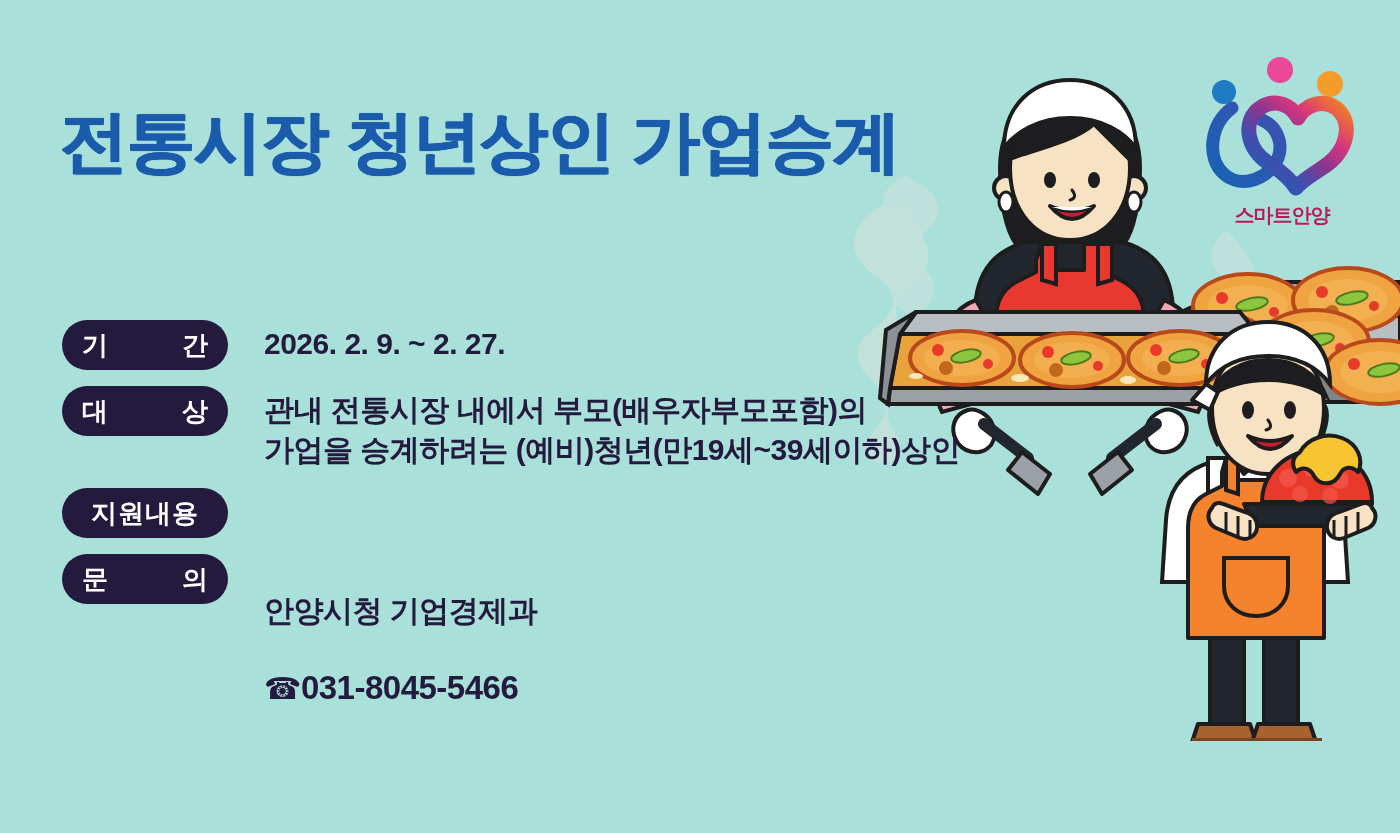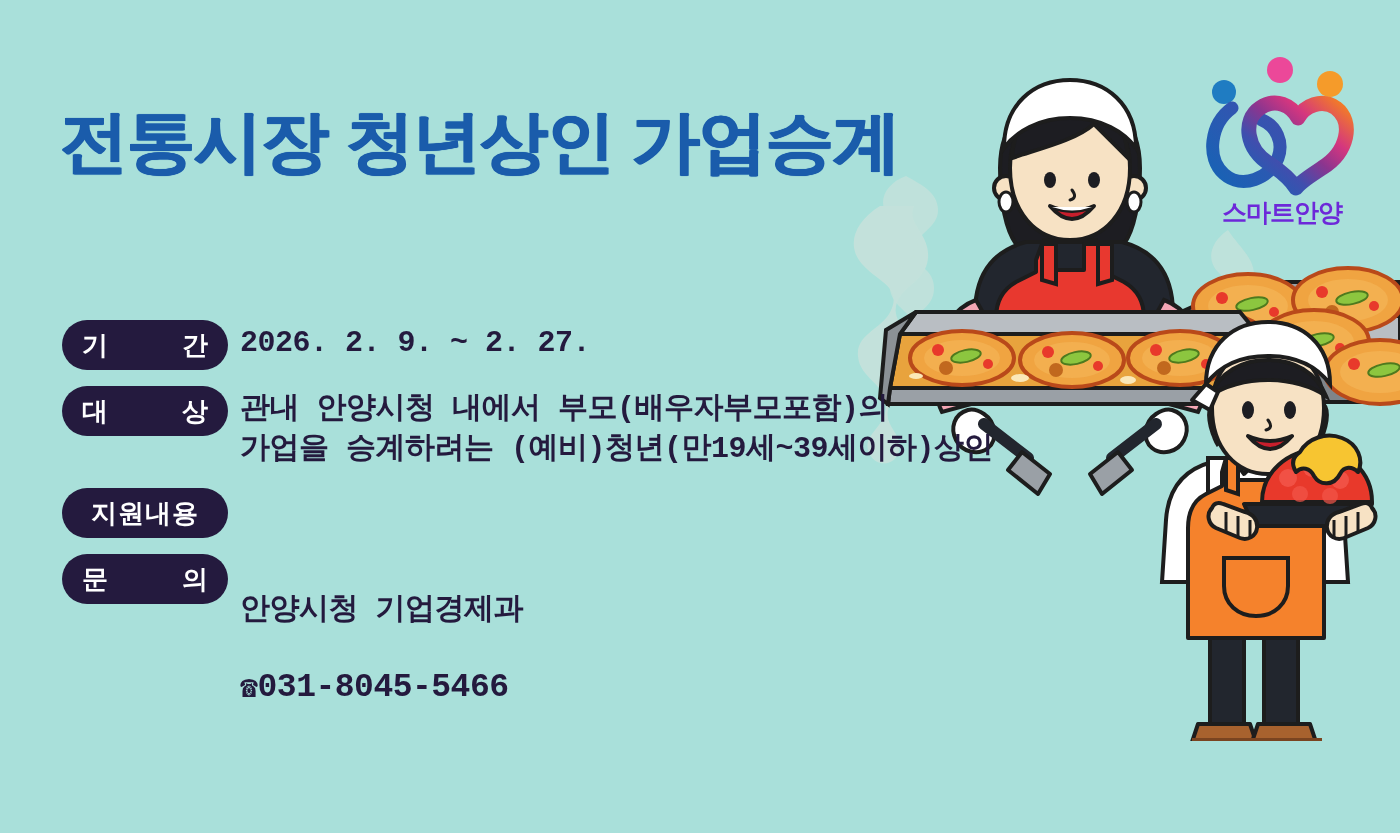--- a/index.html
+++ b/index.html
@@ -37,39 +37,38 @@
     font-size:26px;font-weight:800;
     display:flex;align-items:center;justify-content:space-between;
     box-sizing:border-box;
     padding:0 20px;
     letter-spacing:0;
     margin-top:2px;
   }
   .badge.tight{justify-content:center;letter-spacing:1px;padding:0 10px;}
   .badge span{display:inline-block;line-height:1;}
   .rowtext{
-    margin-left:12px;
+    margin-left:36px;
     color:#241a3e;
     font-size:30px;
     font-weight:800;
     line-height:1.33;
     white-space:pre-line;
     letter-spacing:-0.5px;
     padding-top:6px;
-    font-family:Liberation Mono, monospace;
   }
   .rowtext.contact{line-height:1.26;padding-top:2px;text-align:right;}
   .phone-line{display:flex;align-items:center;font-size:33px;font-weight:700;letter-spacing:-0.5px;}
   .phone-ico{font-size:30px;margin-right:0px;line-height:1;position:relative;top:1px;}
 
   
   .logo{position:absolute;right:28px;top:46px;width:180px;height:185px;z-index:60;}
   .logo-text{
     position:absolute;left:0;right:0;bottom:2px;text-align:center;
-    color:#6d28d9;font-size:25px;font-weight:800;letter-spacing:-1px;
+    color:#be185d;font-size:20px;font-weight:800;letter-spacing:-1px;
   }
 
   
   .art{position:absolute;left:0;top:0;width:1400px;height:833px;z-index:20;pointer-events:none;}
   .art svg{display:block;}
 </style>
 </head>
 <body>
 
 <div class="poster">
@@ -316,21 +315,21 @@
         <span>간</span>
       </div>
       <div class="rowtext">2026. 2. 9. ~ 2. 27.</div>
     </div>
 
     <div class="row r-target">
       <div class="badge">
         <span>대</span>
         <span>상</span>
       </div>
-      <div class="rowtext">관내 안양시청 내에서 부모(배우자부모포함)의
+      <div class="rowtext">관내 전통시장 내에서 부모(배우자부모포함)의
 가업을 승계하려는 (예비)청년(만19세~39세이하)상인</div>
     </div>
 
     <div class="row r-support">
       <div class="badge tight">
         <span>지원내용</span>
       </div>
     </div>
 
     <div class="row r-contact">

